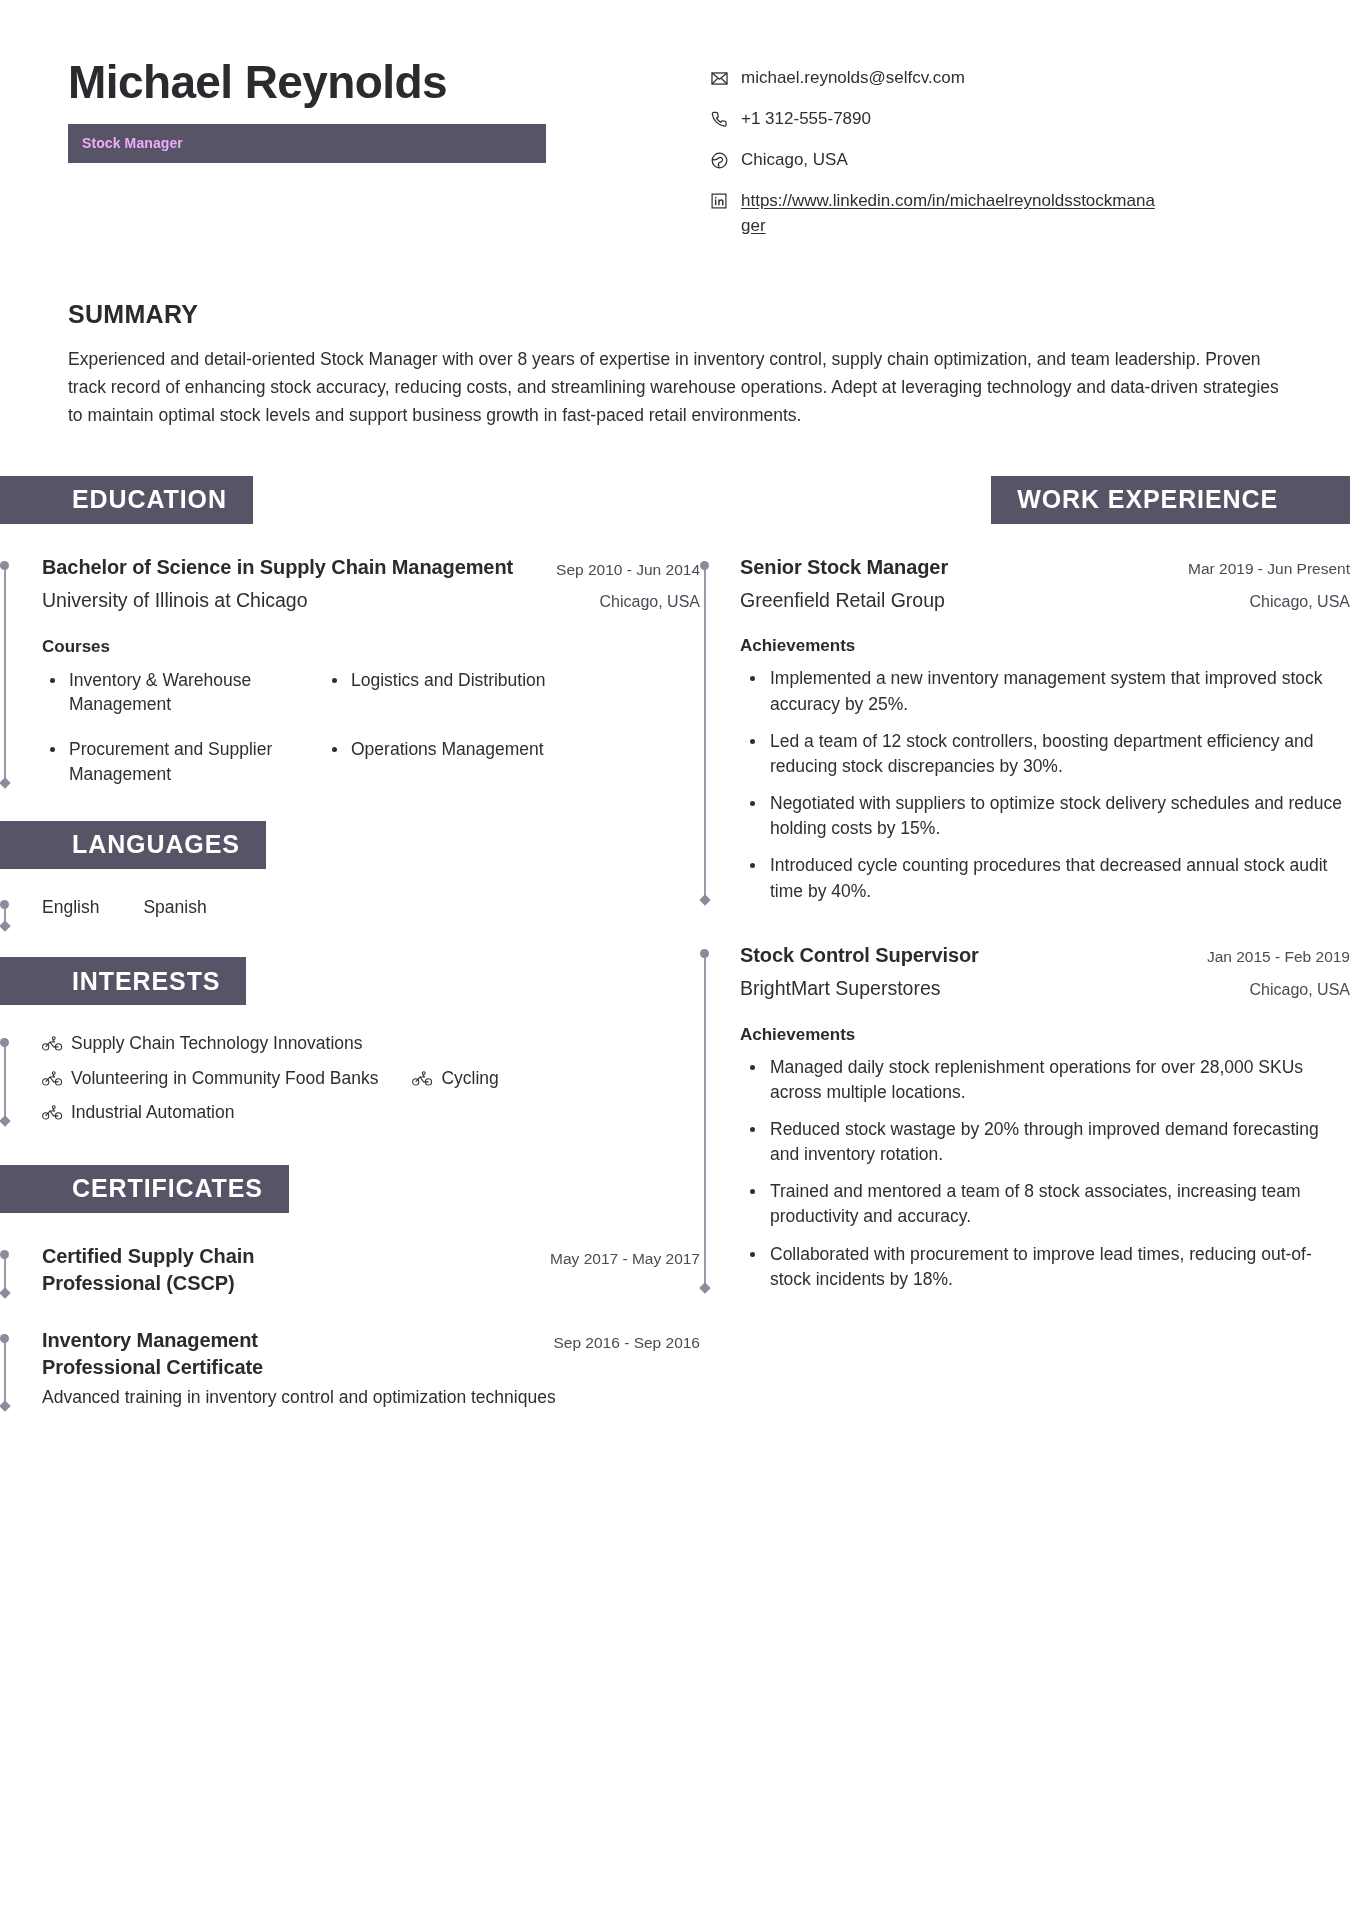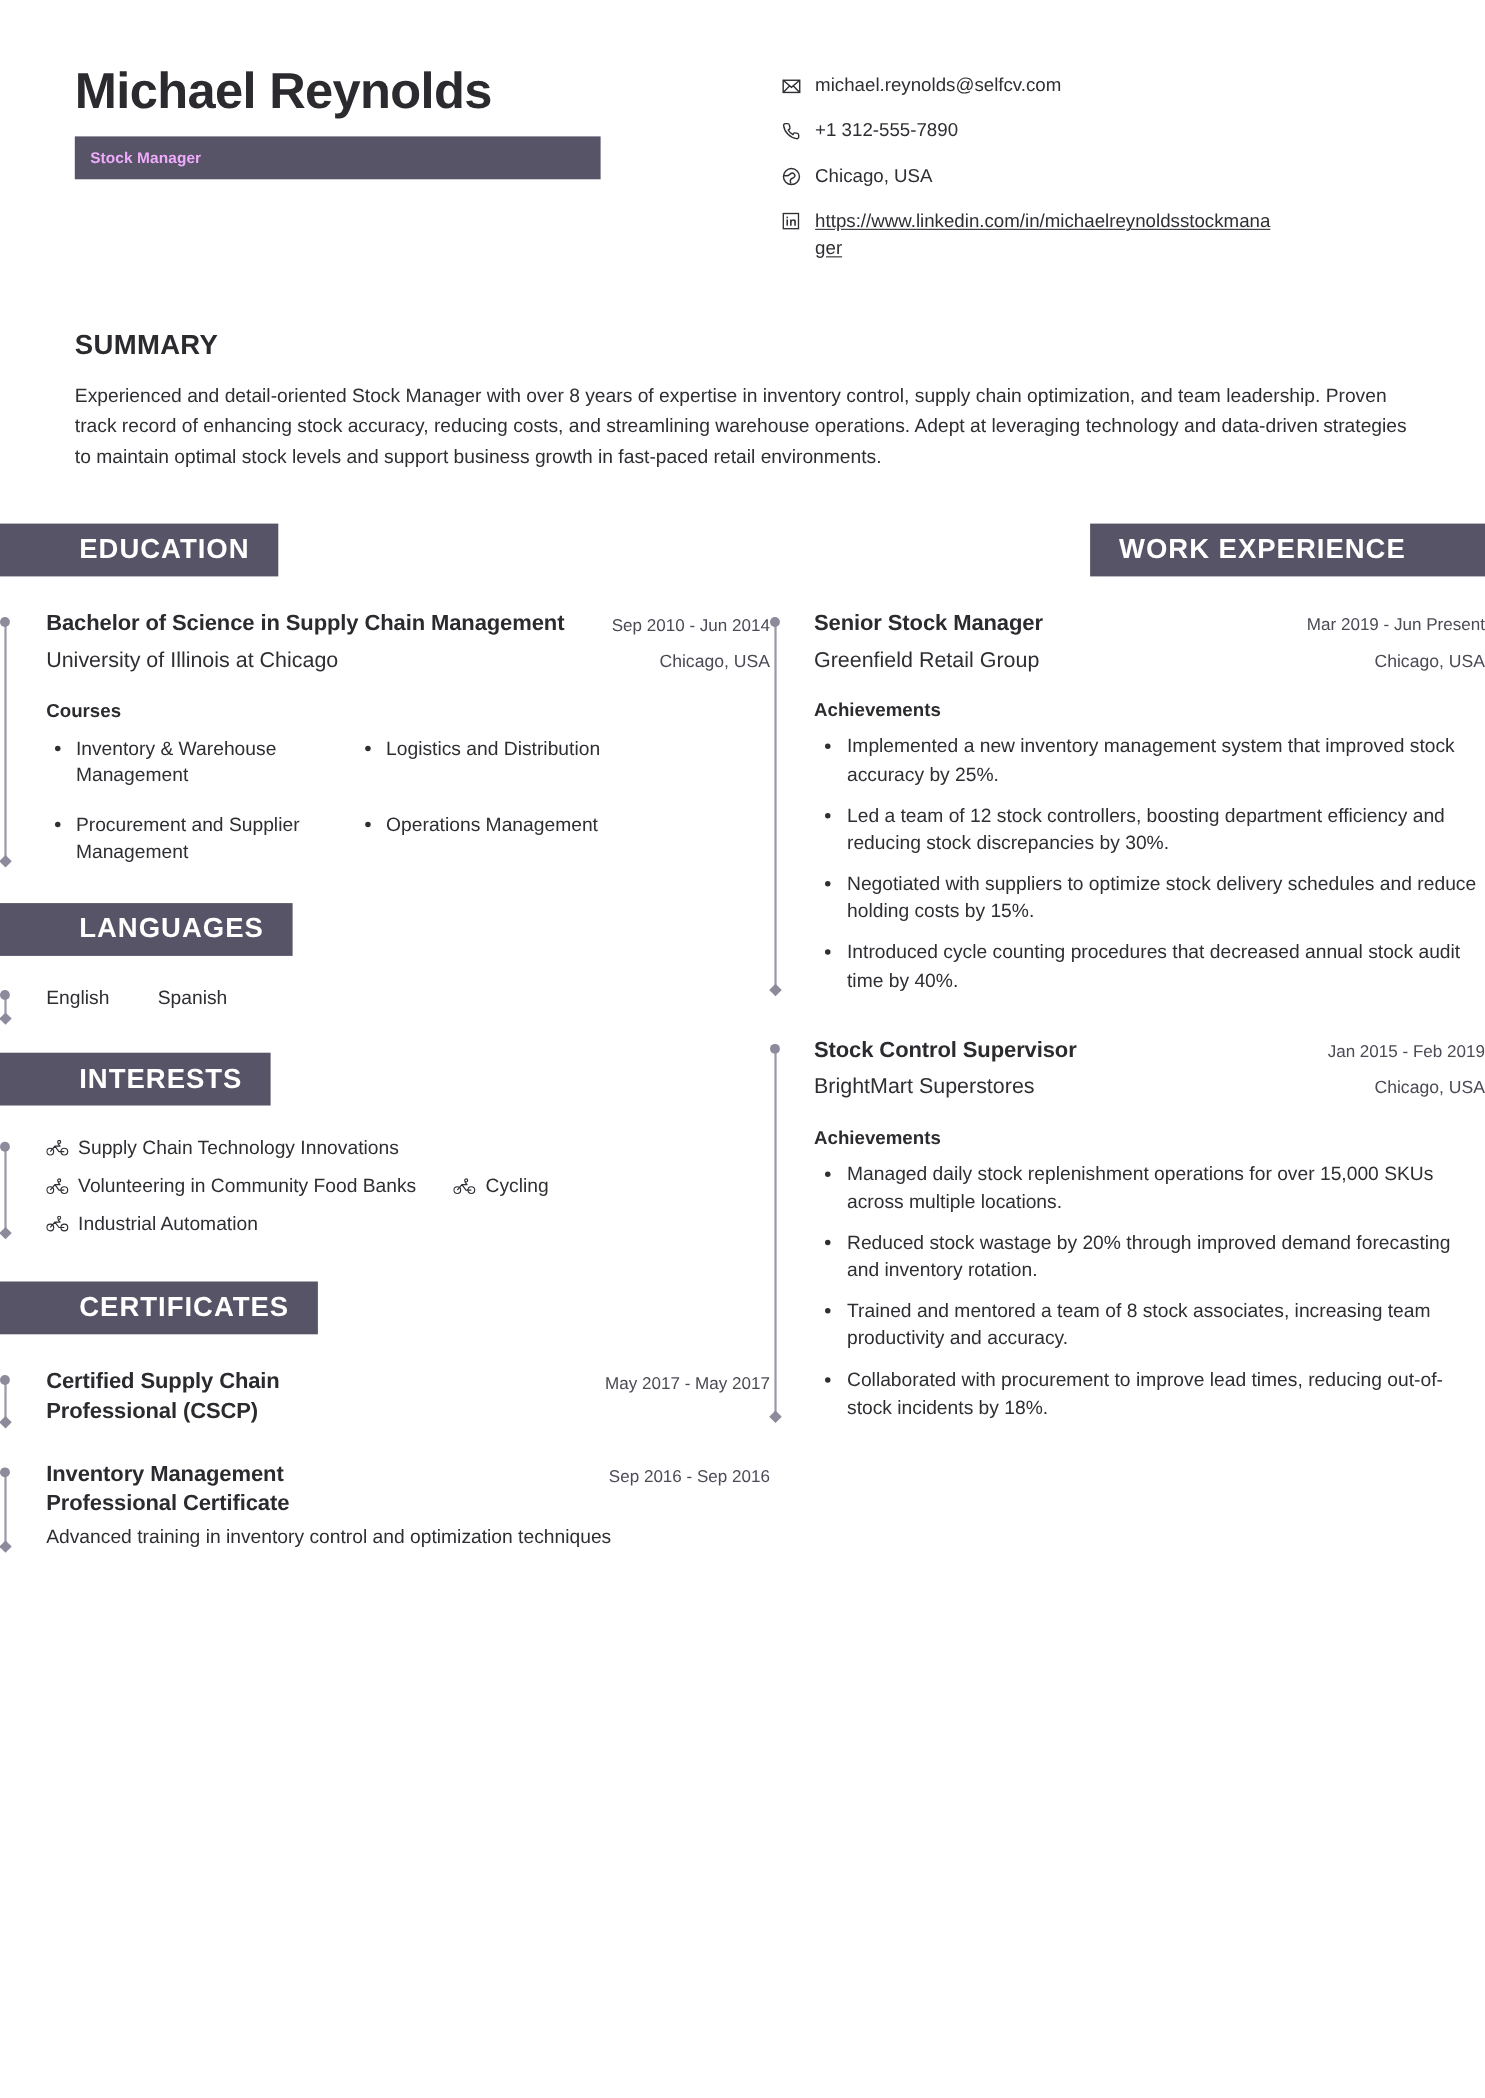--- a/index.html
+++ b/index.html
@@ -597,21 +597,21 @@
               <div class="e-date">Jan 2015 - Feb 2019</div>
             </div>
           </div>
           <div class="loc-row">
             <div class="e-sub">BrightMart Superstores</div>
             <div class="e-loc">Chicago, USA</div>
           </div>
 
           <div class="ach-label">Achievements</div>
           <div class="ach-ul">
-            <div class="ach-li">Managed daily stock replenishment operations for over 15,000 SKUs across multiple locations.</div>
+            <div class="ach-li">Managed daily stock replenishment operations for over 28,000 SKUs across multiple locations.</div>
             <div class="ach-li">Reduced stock wastage by 20% through improved demand forecasting and inventory rotation.</div>
             <div class="ach-li">Trained and mentored a team of 8 stock associates, increasing team productivity and accuracy.</div>
             <div class="ach-li">Collaborated with procurement to improve lead times, reducing out-of-stock incidents by 18%.</div>
           </div>
         </div>
       </div>
 
     </div>
   </div>
 

